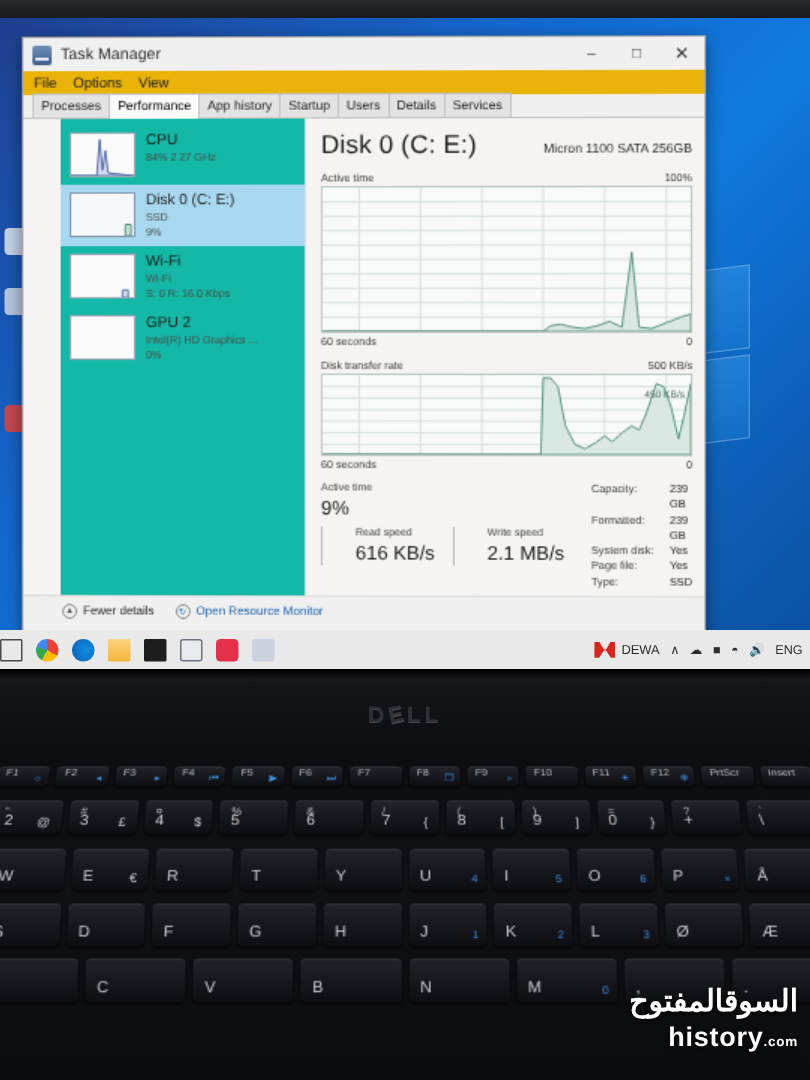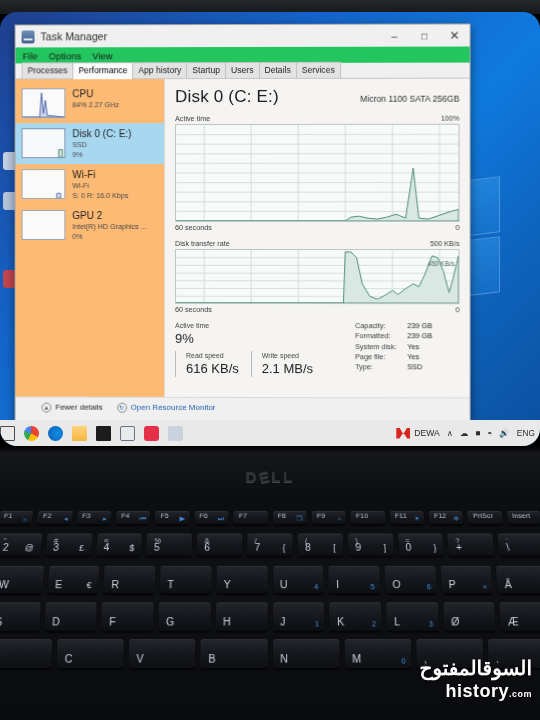--- a/index.html
+++ b/index.html
@@ -5,21 +5,21 @@
   * { margin:0; padding:0; box-sizing:border-box; }
   html,body { width:540px; height:720px; overflow:hidden; background:#000;
               font-family:"Liberation Sans", sans-serif; }
 
   #stage { position:relative; width:540px; height:720px; overflow:hidden; }
 
   
   .laptop-top-bezel { position:absolute; left:0; top:0; width:540px; height:14px;
       background:linear-gradient(180deg,#26282c,#17181b); }
   .screen-area { position:absolute; left:0; top:12px; width:540px; height:434px;
-      overflow:hidden;border-radius:17px; }
+      overflow:hidden; }
 
   
   .desktop { position:absolute; inset:0;
       background:linear-gradient(135deg,#1f3f8f 0%,#1463c8 32%,#0f7ade 58%,#0e63bd 78%,#0b4f9e 100%); }
   .win-logo { position:absolute; right:40px; top:168px; width:62px; height:118px;
       transform:skewY(-7deg); opacity:.42; }
   .win-logo i { position:absolute; display:block; border:1.4px solid #9fd6ff;
       background:linear-gradient(180deg,#3ba0ee,#1d7fd6); }
   .win-logo i.a{left:0;top:0;width:62px;height:56px;}
   .win-logo i.b{left:0;top:60px;width:62px;height:56px;}
@@ -39,34 +39,34 @@
       background:linear-gradient(180deg,#6d8fb8,#3e5f8c); border-radius:2px;
       position:relative; }
   .tm-ico::after{content:"";position:absolute;left:2px;top:8px;width:9px;height:2px;background:#dfe8f3;}
   .tm-title span { font-size:10.5px; color:#2b2b2b; letter-spacing:.1px; }
   .wbtns { position:absolute; right:0; top:0; display:flex; height:22px; }
   .wbtn { width:30px; height:22px; display:flex; align-items:center; justify-content:center;
       font-size:10px; color:#3a3a3a; }
   .wbtn.cl { font-size:12px; }
 
   .tm-menu { height:16px; display:flex; align-items:center; gap:11px; padding-left:7px;
-      font-size:9.5px; color:#1b1b1b; background:#22c55e; }
+      font-size:9.5px; color:#1b1b1b; background:#eab308; }
 
   .tm-tabs { height:16px; display:flex; align-items:flex-end; padding-left:6px;
       background:#f0f0f0; border-bottom:1px solid #c6c6c6; }
   .tab { font-size:8.6px; color:#1c1c1c; padding:2px 5px 2px 5px; line-height:11px;
       border:1px solid #c2c2c2; border-bottom:none; background:#e3e3e3;
       margin-right:-1px; white-space:nowrap; }
   .tab.active { background:#fbfbfb; color:#000; position:relative; top:1px; padding-bottom:3px; }
 
   .tm-body { display:flex; height:318px; background:#f5f4f2; }
 
   
-  .side { width:150px; flex:none; background:#fdba74; border-right:1px solid #dcdbd9;
-      padding-top:4px; }
+  .side { width:164px; flex:none; background:#14b8a6; border-right:1px solid #dcdbd9;
+      padding-top:4px;margin-left:25px; }
   .sitem { display:flex; gap:7px; padding:5px 4px 5px 6px; align-items:flex-start; }
   .sitem.sel { background:#a8d8f0; }
   .sthumb { width:44px; height:30px; flex:none; border:1px solid #9aa7b5; background:#fafafa;
       position:relative; overflow:hidden; }
   .sitem.sel .sthumb { border-color:#7f97ad; background:#f6f8f9; }
   .sthumb svg { position:absolute; inset:0; width:100%; height:100%; }
   .stxt { min-width:0; }
   .sname { font-size:10px; color:#1d1d1d; line-height:12px; white-space:nowrap; }
   .ssub { font-size:7.2px; color:#4a4a4a; line-height:9.5px; white-space:nowrap;
       overflow:hidden; text-overflow:ellipsis; max-width:86px; }
@@ -87,21 +87,21 @@
   .graph svg { position:absolute; inset:0; width:100%; height:100%; }
   .gnote { position:absolute; right:4px; top:10px; font-size:6.6px; color:#4e6b62; }
 
   
   .stats { display:flex; margin-top:7px; gap:8px; }
   .st-left { width:172px; flex:none; }
   .srow { display:flex; gap:14px; }
   .scell-h { font-size:7px; color:#444; line-height:10px; }
   .scell-v { font-size:13px; color:#1b1b1b; line-height:16px; }
   .sgrp2 { display:flex; gap:12px; margin-top:4px; }
-  .sbox { border-left:1px solid #b8b8b8; padding-left:10px; }
+  .sbox { border-left:1px solid #b8b8b8; padding-left:22px; }
   .st-right { flex:1; }
   .rrow { display:flex; font-size:7.3px; color:#3d3d3d; line-height:10.3px; }
   .rk { width:52px; flex:none; }
   .rv { color:#1f1f1f; }
 
   .tm-foot { height:20px; border-top:1px solid #dcdbd9; background:#f0f0f0;
       display:flex; align-items:center; gap:14px; padding-left:26px; }
   .foot-l { display:flex; align-items:center; gap:4px; font-size:8px; color:#1d1d1d; }
   .circ { width:10px; height:10px; border-radius:50%; border:1px solid #8a8a8a;
       display:flex; align-items:center; justify-content:center; font-size:6px; color:#555; }

